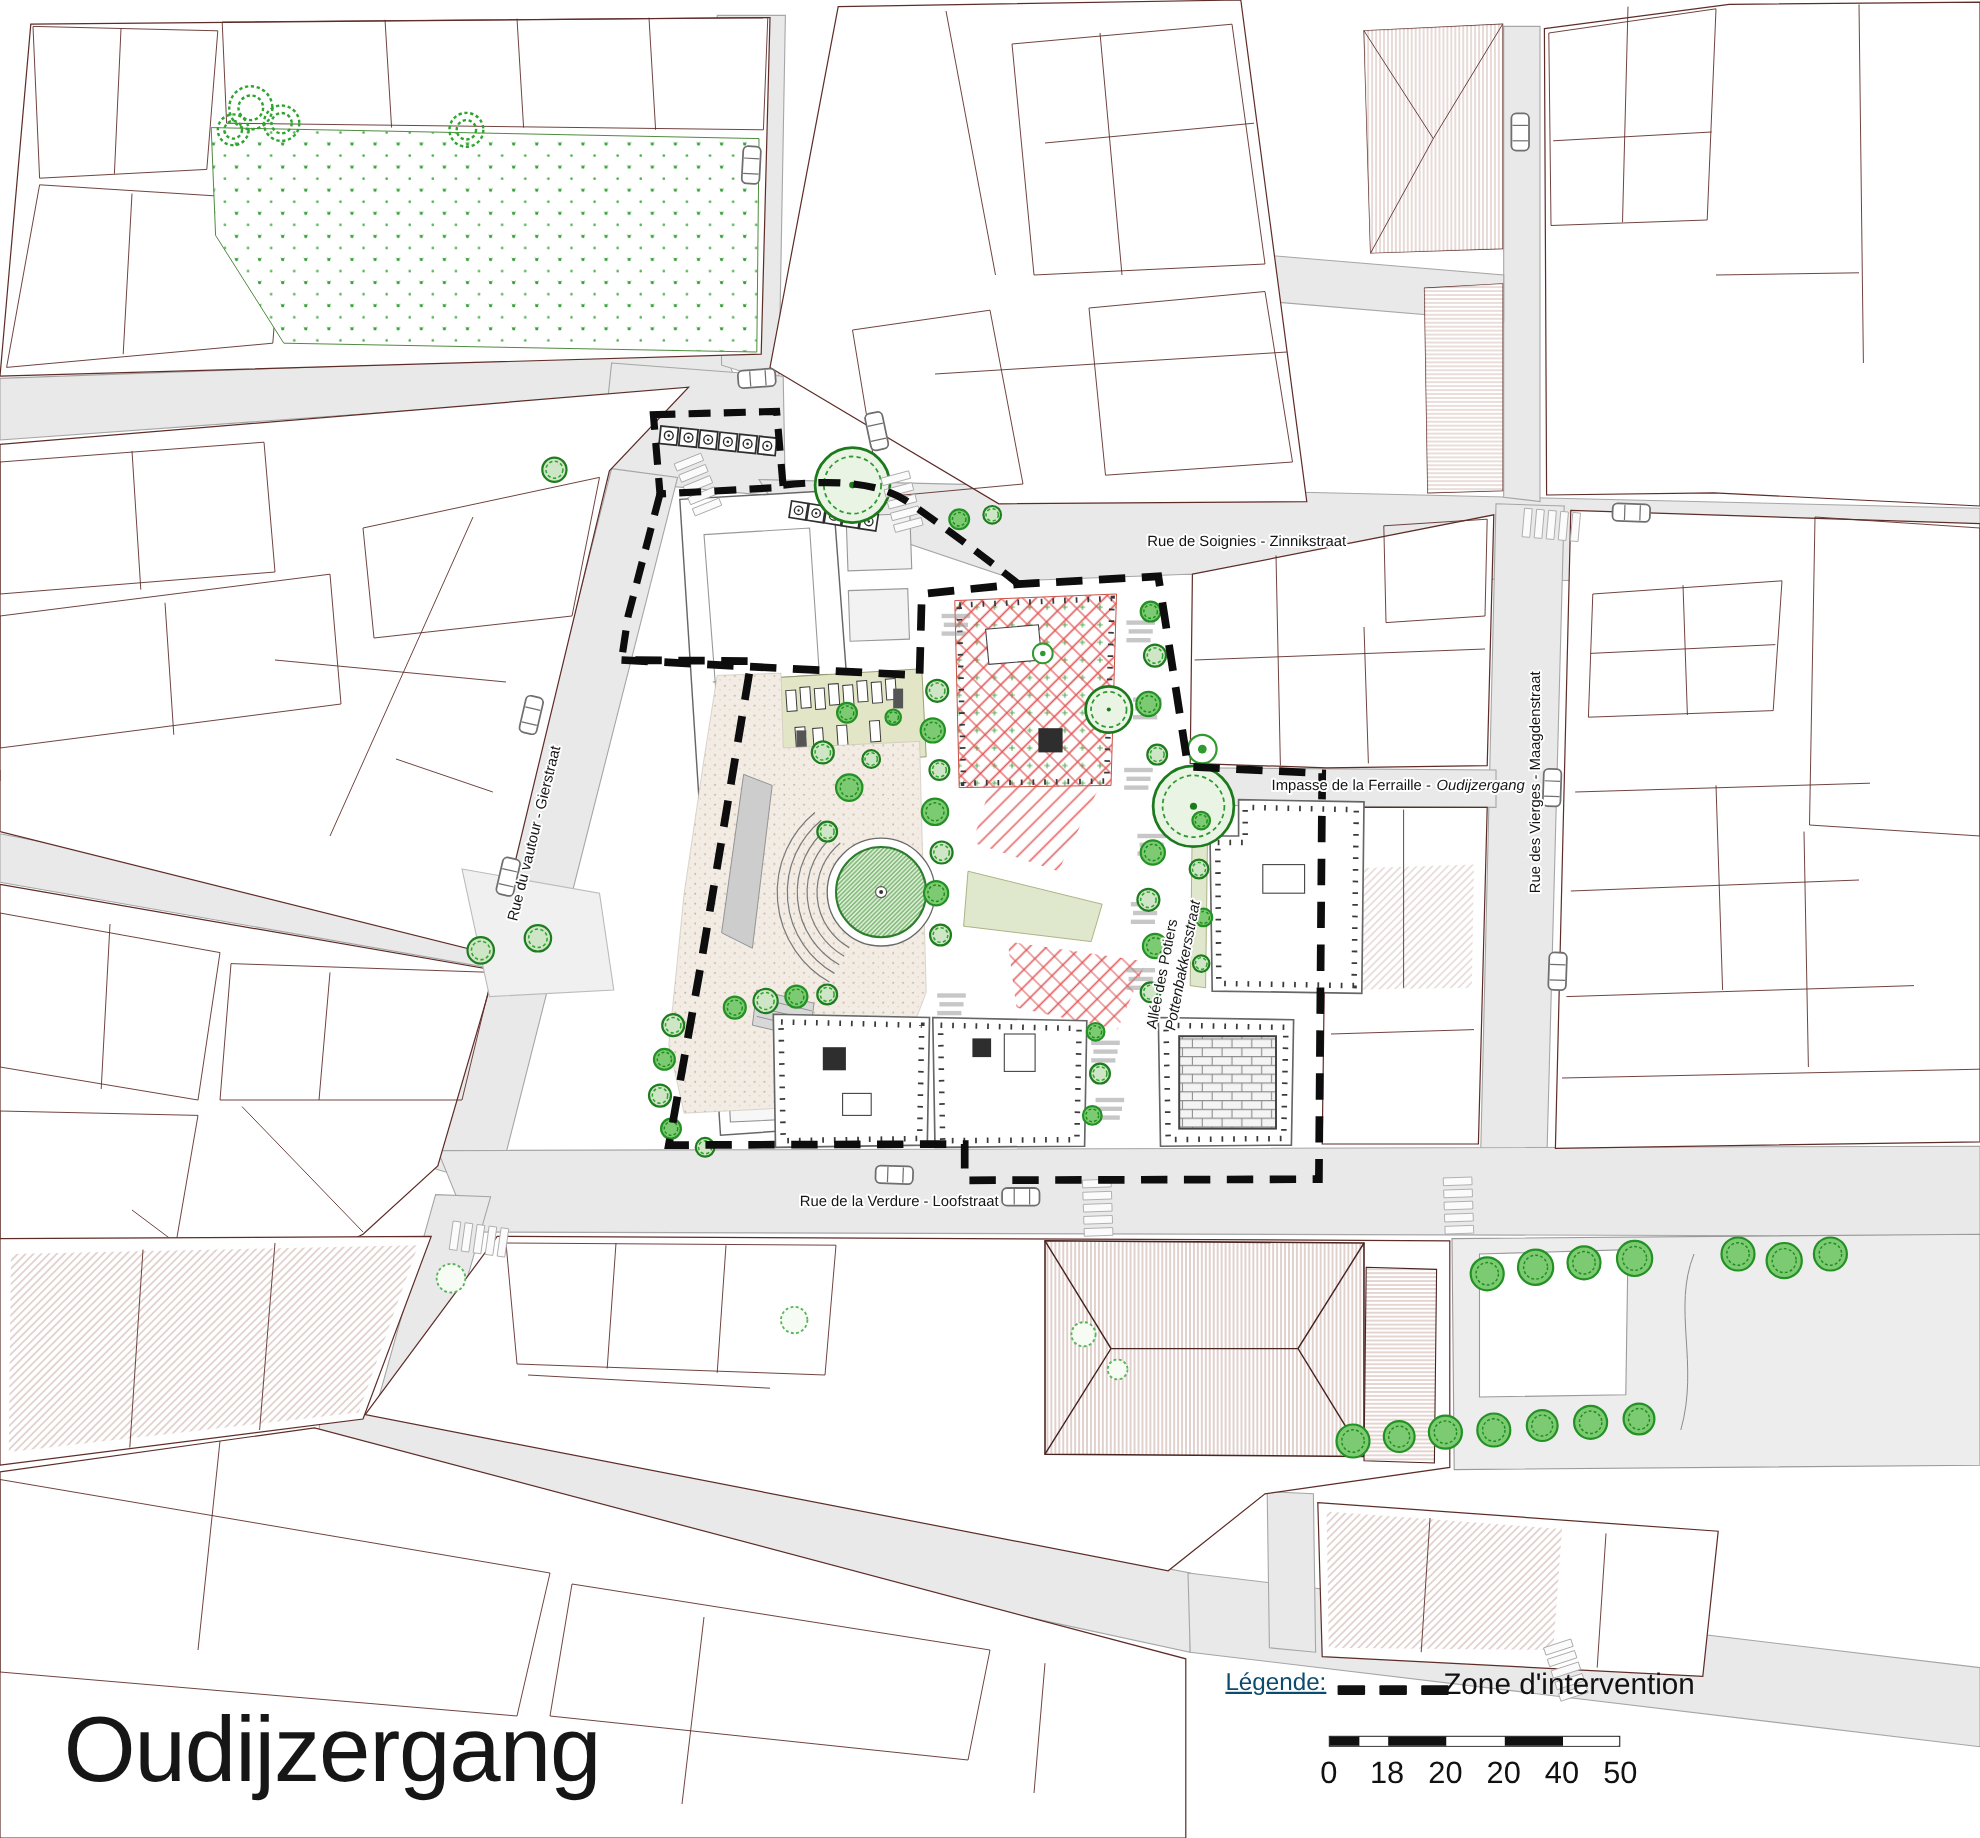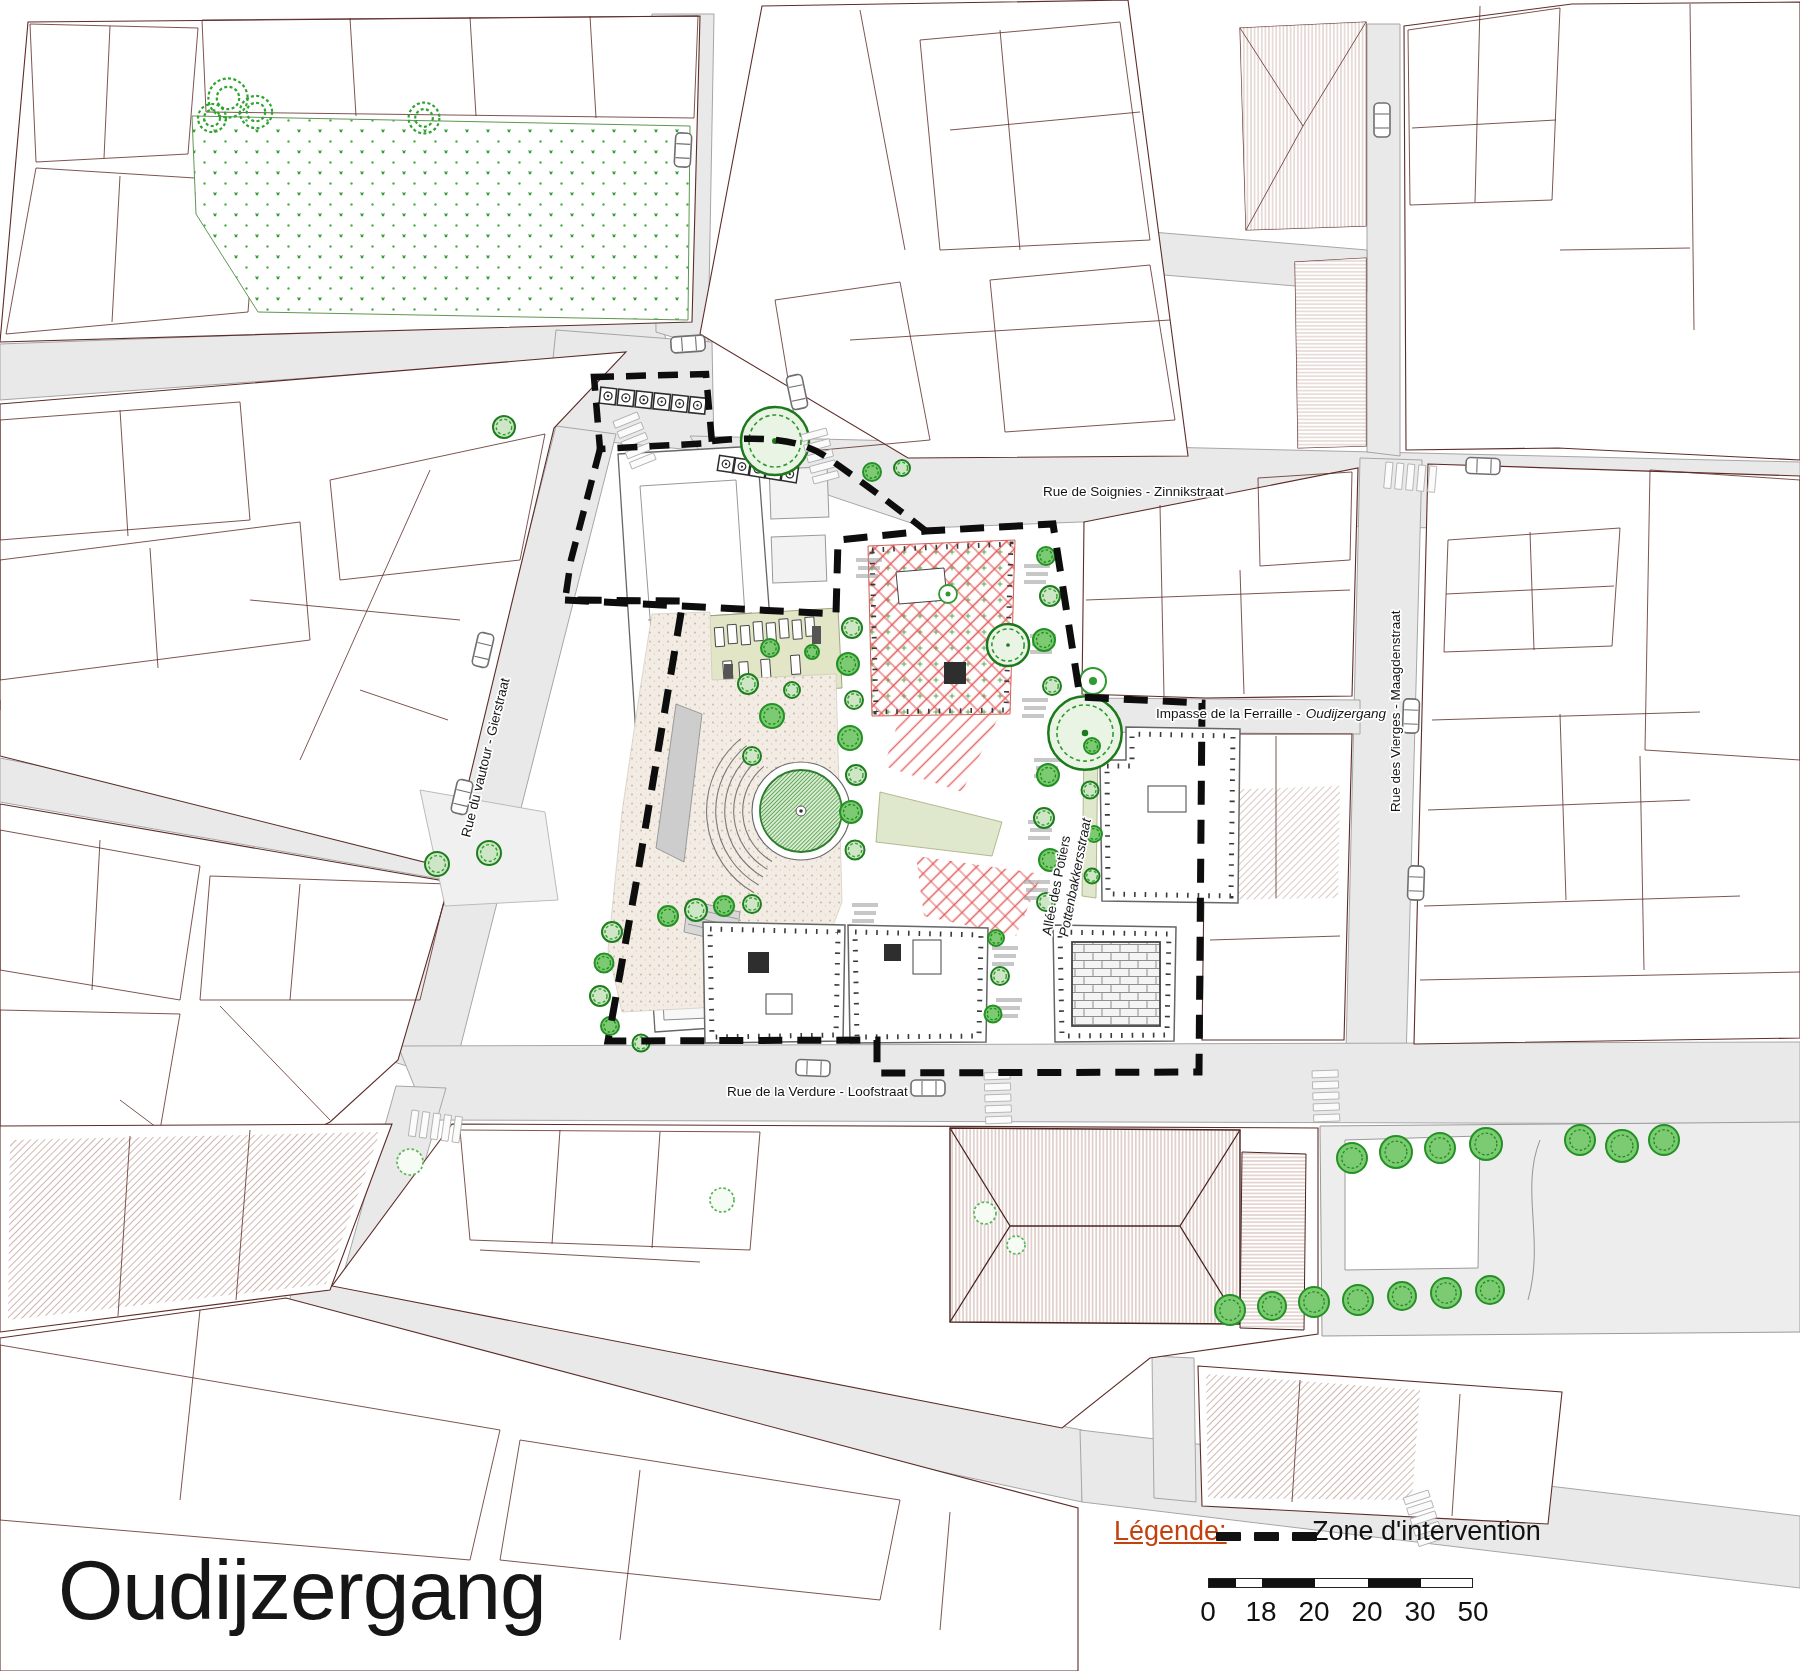--- a/index.html
+++ b/index.html
@@ -24,21 +24,21 @@
   .tbig1{fill:#eaf4e5;stroke:#1c7a1c;stroke-width:2.5;vector-effect:non-scaling-stroke;}
   .tbig2{fill:none;stroke:#2f9a2f;stroke-width:1.6;stroke-dasharray:4 3;vector-effect:non-scaling-stroke;}
   .ts1{fill:none;stroke:#2fa52f;stroke-width:2.2;stroke-dasharray:3 2.4;vector-effect:non-scaling-stroke;}
   .carB{fill:#fff;stroke:#6f6f6f;stroke-width:1.6;}
   .carL{stroke:#6f6f6f;stroke-width:1.1;}
   .cwB{fill:#fbfbfb;stroke:#a9a9a9;stroke-width:.8;}
   .stB{fill:#fff;stroke:#2e2e2e;stroke-width:1.6;}
   .shadow{stroke:#9a9a9a;stroke-width:4;opacity:.55;}
   
   .title{position:absolute;left:58px;top:1548px;font-size:84px;letter-spacing:-1px;color:#161616;font-weight:400;line-height:1;}
-  .legend-h{position:absolute;left:1114px;top:1516px;font-size:27px;color:#c2410c;text-decoration:underline;}
+  .legend-h{position:absolute;left:1114px;top:1516px;font-size:22px;color:#0c4a6e;text-decoration:underline;}
   .legend-dash{position:absolute;left:1216px;top:1532px;display:flex;gap:13px;}
   .legend-dash span{display:block;width:25px;height:9px;background:#111;border-radius:1px;}
   .legend-t{position:absolute;left:1312px;top:1516px;font-size:27px;color:#111;text-align:right;}
   .sbar{position:absolute;left:1208px;top:1578px;width:265px;height:10px;border:1.5px solid #222;display:flex;box-sizing:border-box;}
   .sbar i{display:block;height:100%;}
   .sb-b{background:#111;}
   .sb-w{background:#fff;}
   .sticks{position:absolute;left:1208px;top:1596px;width:265px;height:34px;}
   .sticks span{position:absolute;top:0;width:60px;margin-left:-30px;text-align:center;font-size:28px;color:#111;}
 </style>
@@ -549,15 +549,15 @@
     <i class="sb-b" style="width:53px"></i>
     <i class="sb-w" style="width:53px"></i>
     <i class="sb-b" style="width:53px"></i>
     <i class="sb-w" style="width:50px"></i>
 </div>
 <div class="sticks">
   <span style="left:0">0</span>
   <span style="left:53px">18</span>
   <span style="left:106px">20</span>
   <span style="left:159px">20</span>
-  <span style="left:212px">30</span>
+  <span style="left:212px">40</span>
   <span style="left:265px">50</span>
 </div>
 
 </body></html>

